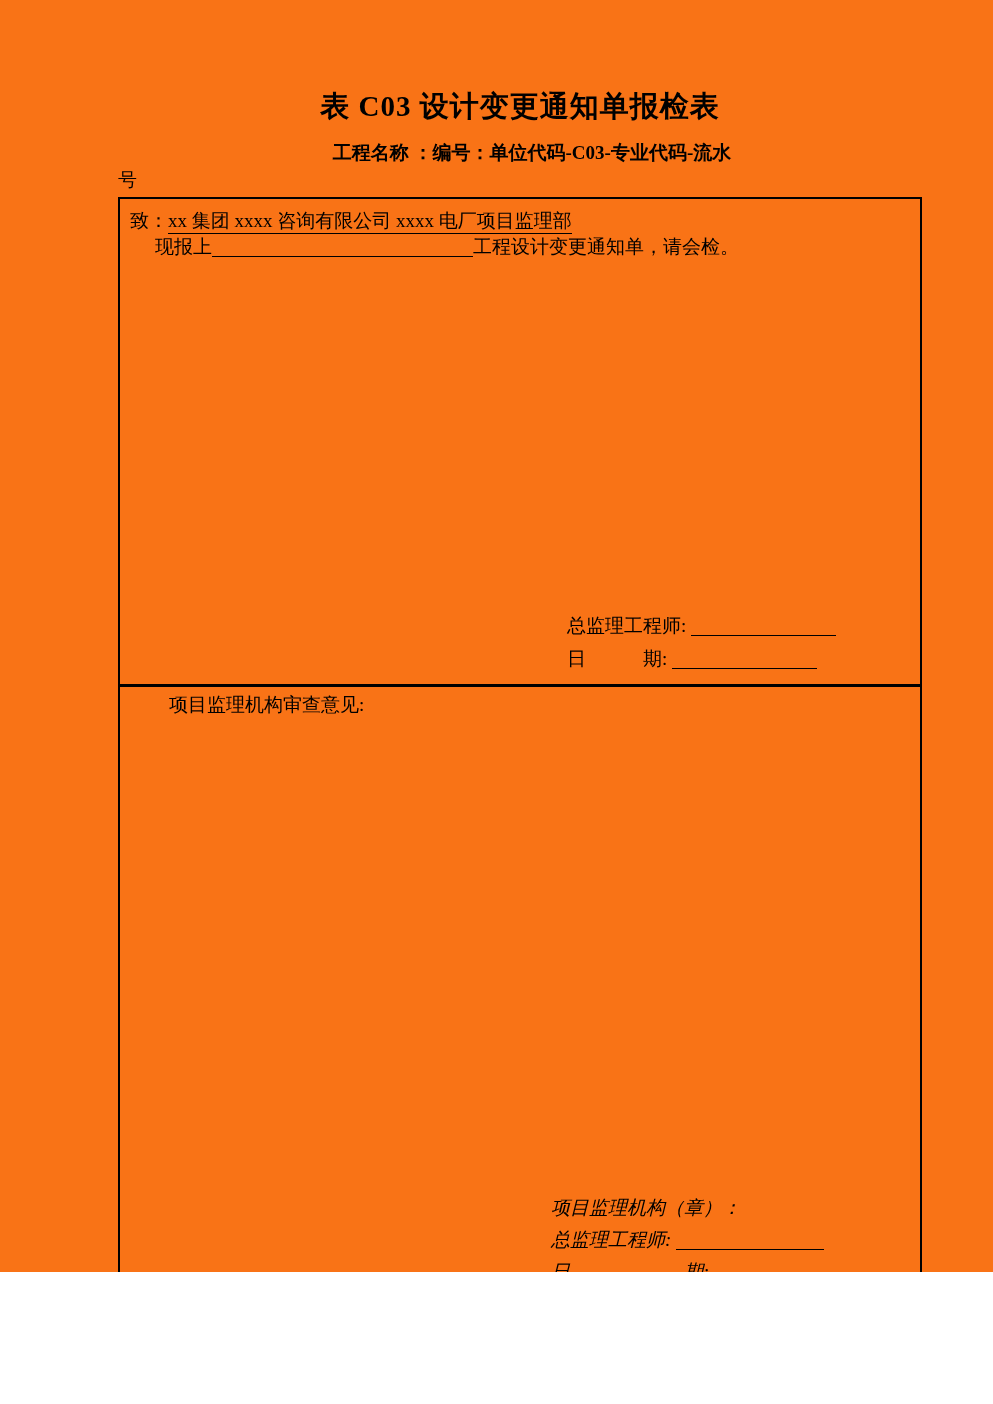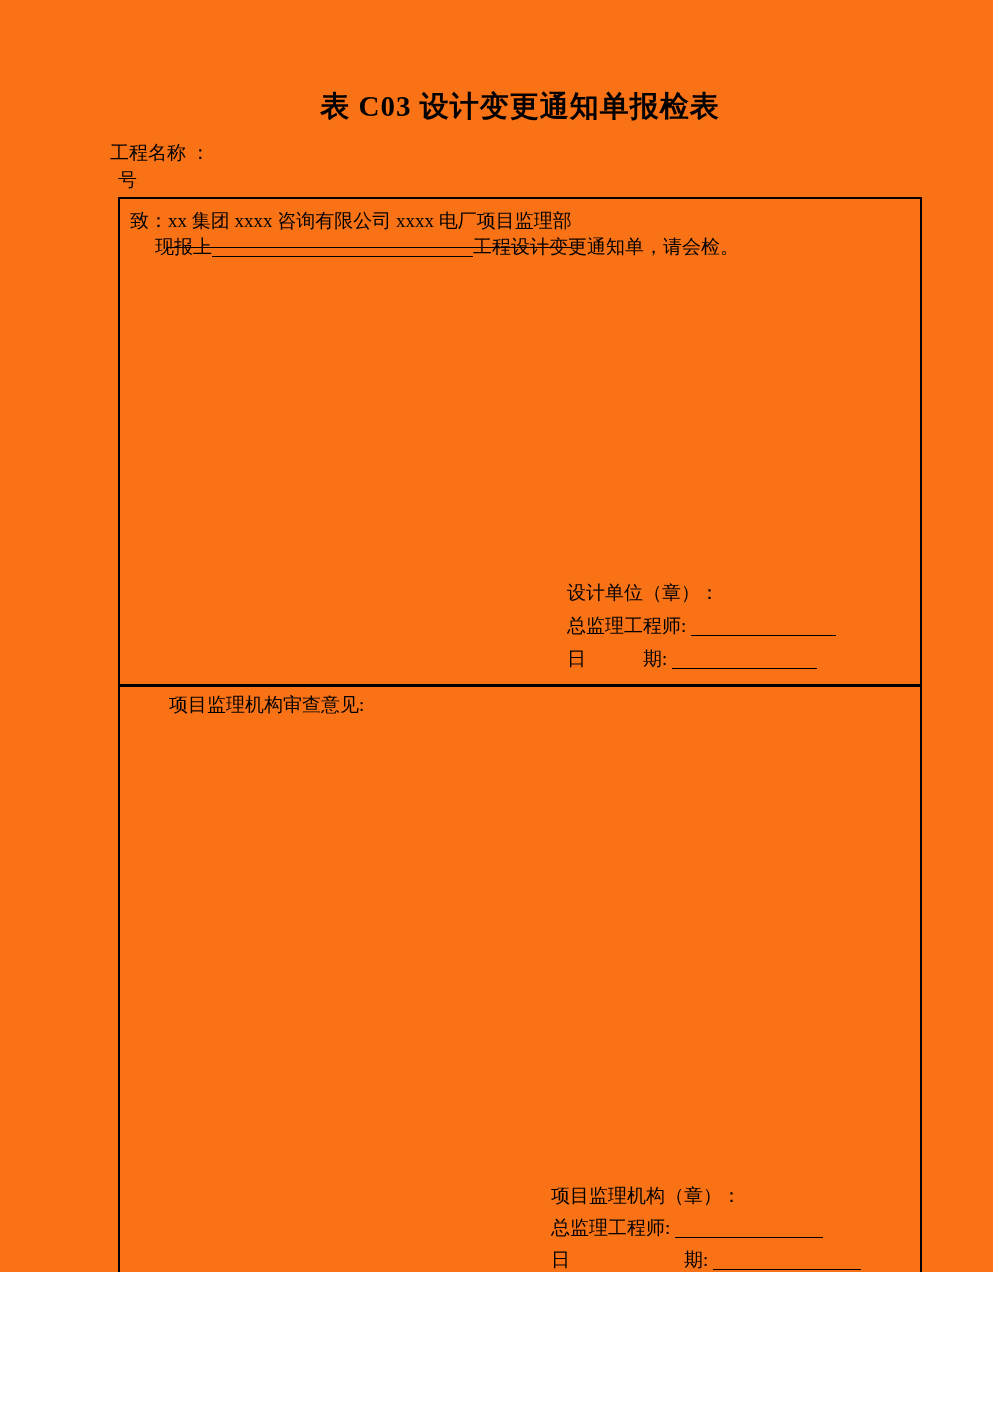--- a/index.html
+++ b/index.html
@@ -21,25 +21,26 @@
     width: 804px;
     text-align: center;
     font-size: 29px;
     font-weight: bold;
     letter-spacing: 1px;
     line-height: 40px;
   }
   .header-line1 {
     position: absolute;
     top: 140px;
-    left: 110px;
+    left: 130px;
     width: 804px;
     display: flex;
-    justify-content: space-between;
+    justify-content: center;
     line-height: 26px;
+    font-weight: bold;
   }
   .header-line2 {
     position: absolute;
     top: 167px;
     left: 118px;
     line-height: 26px;
   }
   .form {
     position: absolute;
     top: 197px;
@@ -51,21 +52,21 @@
   .box2 { position: relative; height: 616px; border-top: 3px solid #000000; }
   .to-line {
     position: absolute;
     top: 9px;
     left: 10px;
     line-height: 26px;
     white-space: nowrap;
   }
   .to-recipient {
     border-bottom: 1px solid #000000;
-    padding-bottom: 16px;
+    padding-bottom: 2px;
     font-family: Liberation Serif, serif;
   }
   .report-line {
     position: absolute;
     top: 37px;
     left: 35px;
     line-height: 22px;
     white-space: nowrap;
   }
   .blank {
@@ -80,57 +81,58 @@
   .sig1 {
     position: absolute;
     left: 447px;
     bottom: 9px;
     line-height: 33px;
     white-space: nowrap;
   }
   .sig2 {
     position: absolute;
     left: 431px;
-    bottom: 24px;
+    bottom: 12px;
     line-height: 32px;
     white-space: nowrap;
+    font-style: italic;
   }
   .opinion-label {
     position: absolute;
     top: 6px;
     left: 8px;
     line-height: 24px;
     margin-left: 41px;
   }
   .justify-spread { letter-spacing: 3.5px; }
   .sig-row { white-space: nowrap; }
 </style>
 </head>
 <body>
 
 <div class="page">
 
   <div class="title">表 C03 设计变更通知单报检表</div>
 
   <div class="header-line1">
     <span>工程名称 ：</span>
+    <span>编号：单位代码-C03-专业代码-流水</span>
   </div>
   <div class="header-line2">号</div>
 
   <div class="form">
 
     <section class="box1">
       <div class="to-line">
         <span>致：</span><span class="to-recipient">xx 集团 xxxx 咨询有限公司 xxxx 电厂项目监理部</span>
       </div>
       <div class="report-line">
         <span>现报上</span><span class="blank w-report"></span><span>工程设计变更通知单，请会检。</span>
       </div>
       <div class="sig1">
-        <div class="sig-row">设计单位（章）：</div>
         <div class="sig-row">
           <span>总监理工程师: </span><span class="blank w-sig1"></span>
         </div>
         <div class="sig-row">
           <span>日　　　期: </span><span class="blank w-sig1"></span>
         </div>
       </div>
     </section>
 
     <section class="box2">

